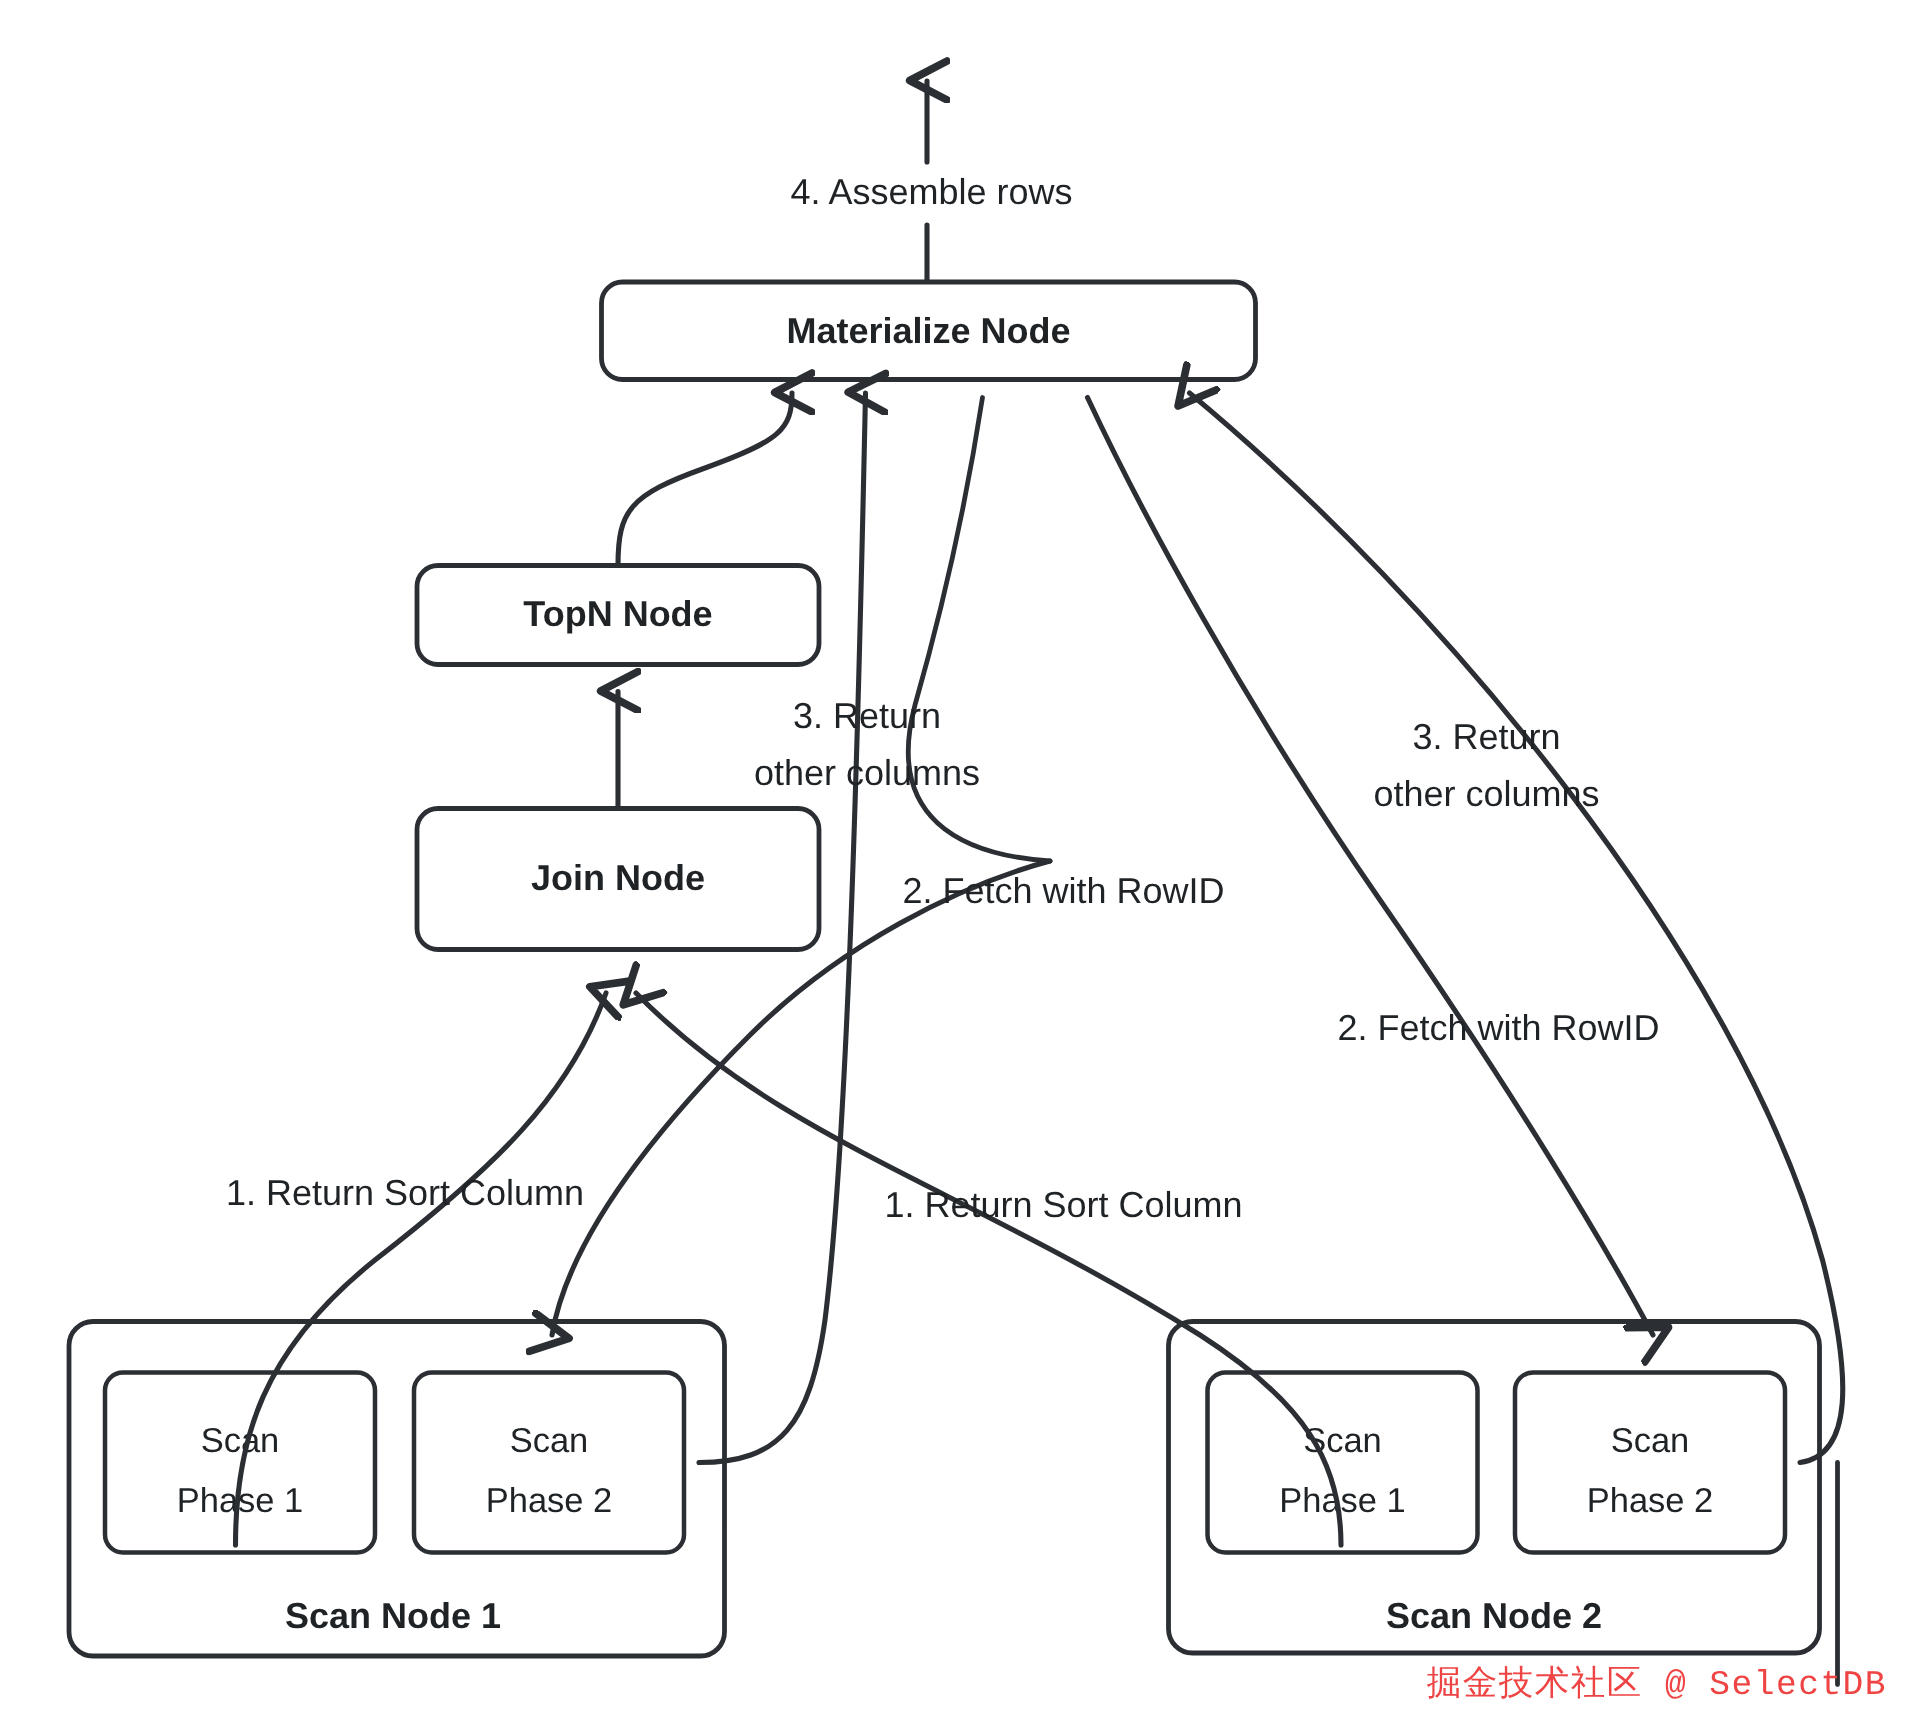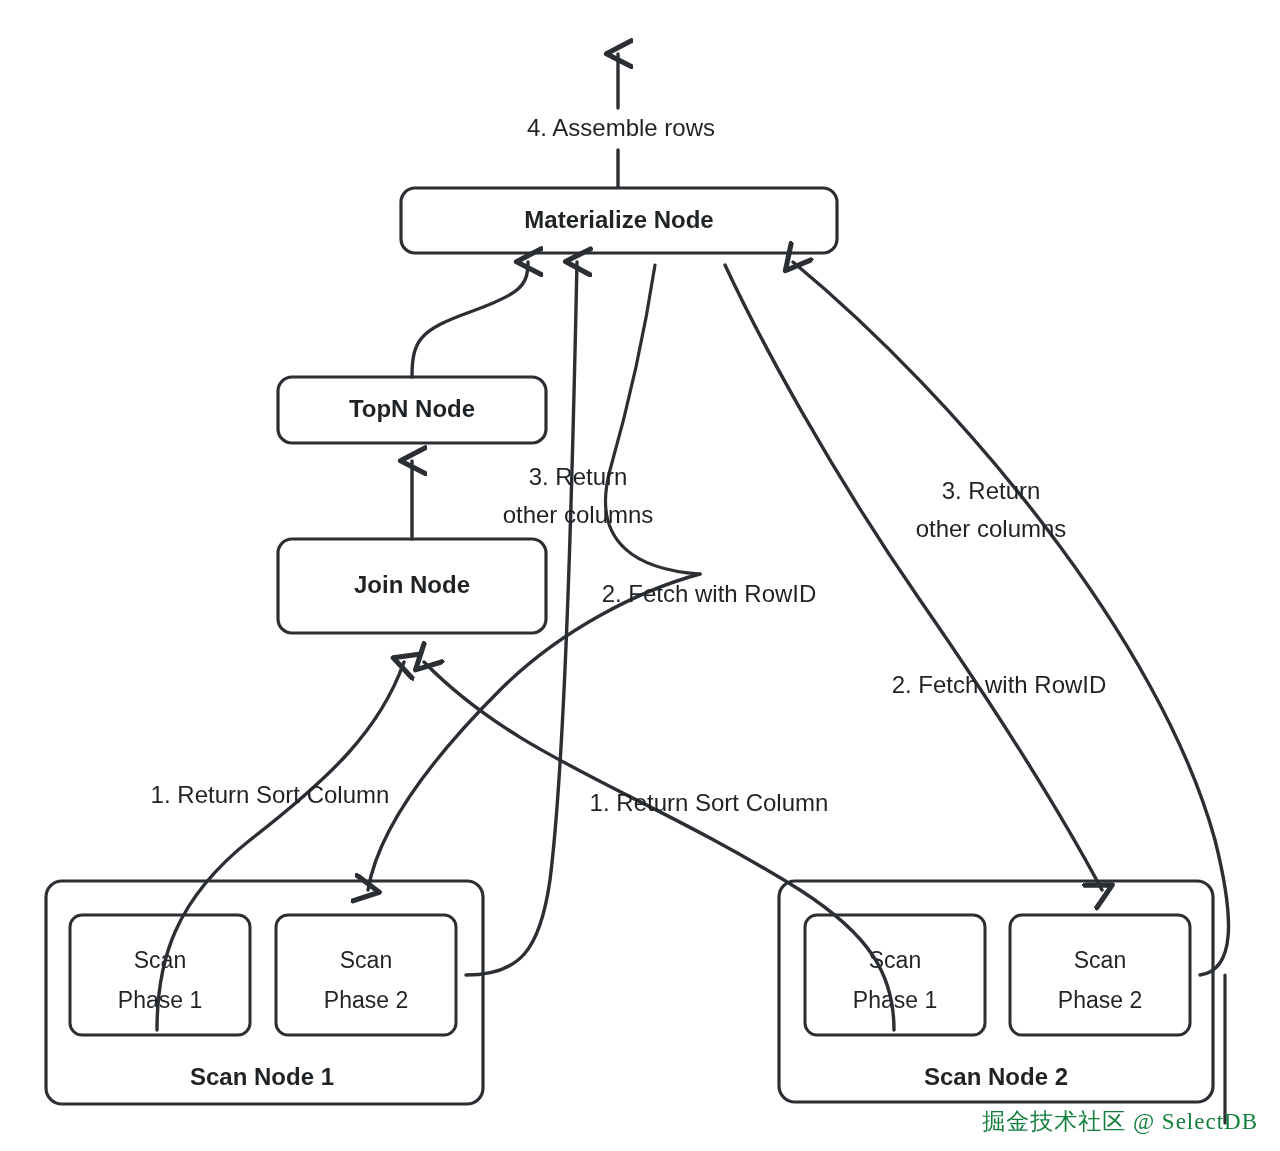--- a/index.html
+++ b/index.html
@@ -65,23 +65,23 @@
   .flow-thin {
     fill: none;
     stroke: #2b2f33;
     stroke-width: 3.2;
     stroke-linecap: round;
   }
   .watermark {
     position: absolute;
     right: 22px;
     bottom: 14px;
-    font-family: Liberation Serif, serif;
+    font-family: Liberation Mono, monospace;
     font-size: 23px;
-    color: #15803d;
+    color: #ef4444;
     letter-spacing: 1px;
     white-space: nowrap;
     user-select: none;
   }
 </style>
 </head>
 <body>
 
 <div id="stage">
 

